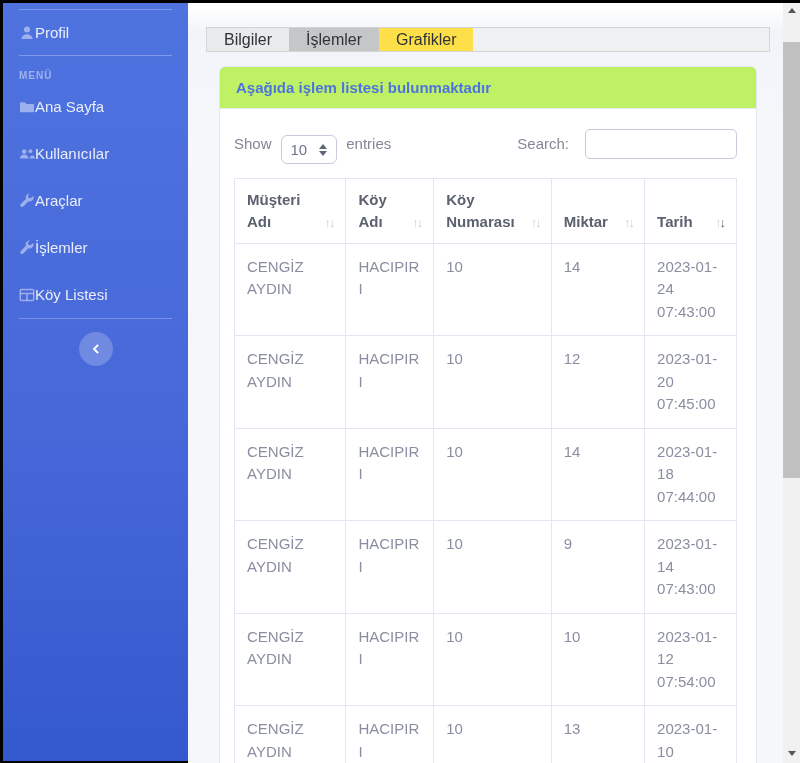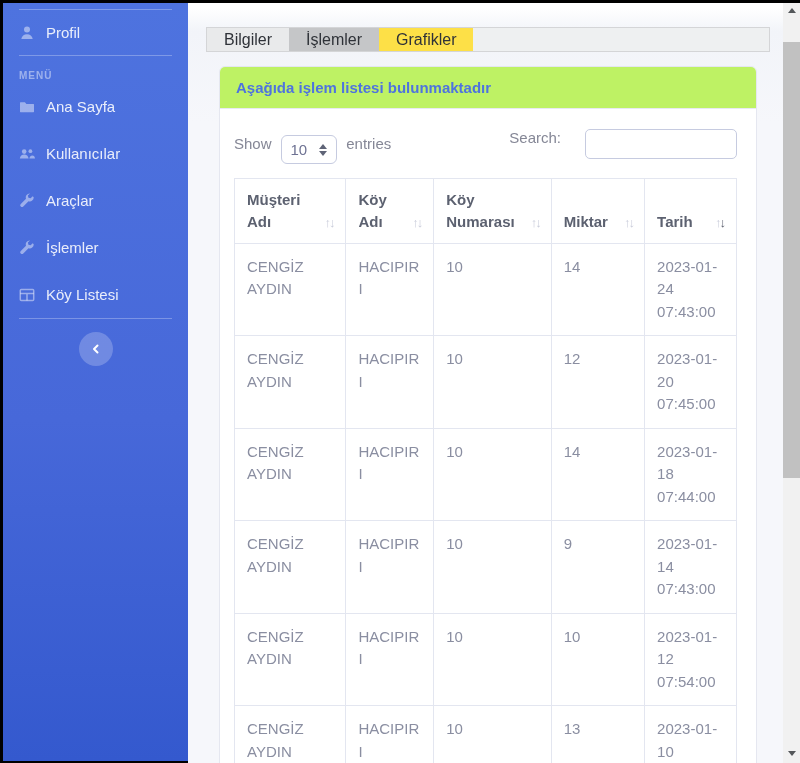--- a/index.html
+++ b/index.html
@@ -12,21 +12,21 @@
 
   
   .sidebar{
     width:185px;flex-shrink:0;height:calc(100% - 2px);
     background:linear-gradient(180deg,#4e73df 0%,#4768d9 55%,#3459ce 100%);
     color:#fff;box-sizing:border-box;overflow:hidden;
   }
   .side-divider{border-top:1px solid rgba(255,255,255,0.28);margin:0 16px;}
   .side-divider.top{margin-top:6px;}
   .side-item{
-    display:flex;align-items:center;gap:11px;padding:14px 16px;
+    display:flex;align-items:center;padding:14px 16px;
     color:rgba(255,255,255,0.88);font-size:15px;text-decoration:none;cursor:pointer;
   }
   .side-item .s-icon{width:16px;height:16px;color:rgba(255,255,255,0.45);fill:currentColor;flex-shrink:0;}
   .side-heading{
     margin:14px 16px 2px 16px;font-size:10px;font-weight:bold;letter-spacing:1px;
     color:rgba(255,255,255,0.45);
   }
   .menu-nav .side-item{padding:15px 16px;}
   .side-toggle{
     display:flex;align-items:center;justify-content:center;
@@ -72,21 +72,21 @@
   }
   .length{display:flex;align-items:flex-start;gap:9px;margin-top:12px;}
   .select{
     border:1px solid #c6cbe0;border-radius:6px;height:29px;box-sizing:border-box;
     padding:0 9px;display:flex;align-items:center;gap:12px;cursor:pointer;
     color:#6e7293;background:#fff;min-width:52px;justify-content:space-between;
   }
   .sel-arrows{display:flex;flex-direction:column;align-items:center;gap:2px;}
   .tri-up{width:0;height:0;border-left:4px solid transparent;border-right:4px solid transparent;border-bottom:5px solid #5f6477;}
   .tri-down{width:0;height:0;border-left:4px solid transparent;border-right:4px solid transparent;border-top:5px solid #5f6477;}
-  .search{display:flex;align-items:flex-start;gap:24px;}
+  .search{display:flex;align-items:center;gap:16px;}
   .search input{
     width:152px;height:30px;border:1px solid #c6cbe0;border-radius:5px;
     box-sizing:border-box;padding:0 8px;font-size:14px;font-family:inherit;color:#5f6477;outline:none;
   }
 
   
   table{width:100%;border-collapse:collapse;font-size:15px;table-layout:fixed;}
   th,td{border:1px solid #e3e6f0;text-align:left;}
   th{color:#5c6170;padding:10px 12px;vertical-align:bottom;font-weight:bold;cursor:pointer;line-height:1.45;}
   .thx{display:flex;justify-content:space-between;align-items:flex-end;gap:16px;}

